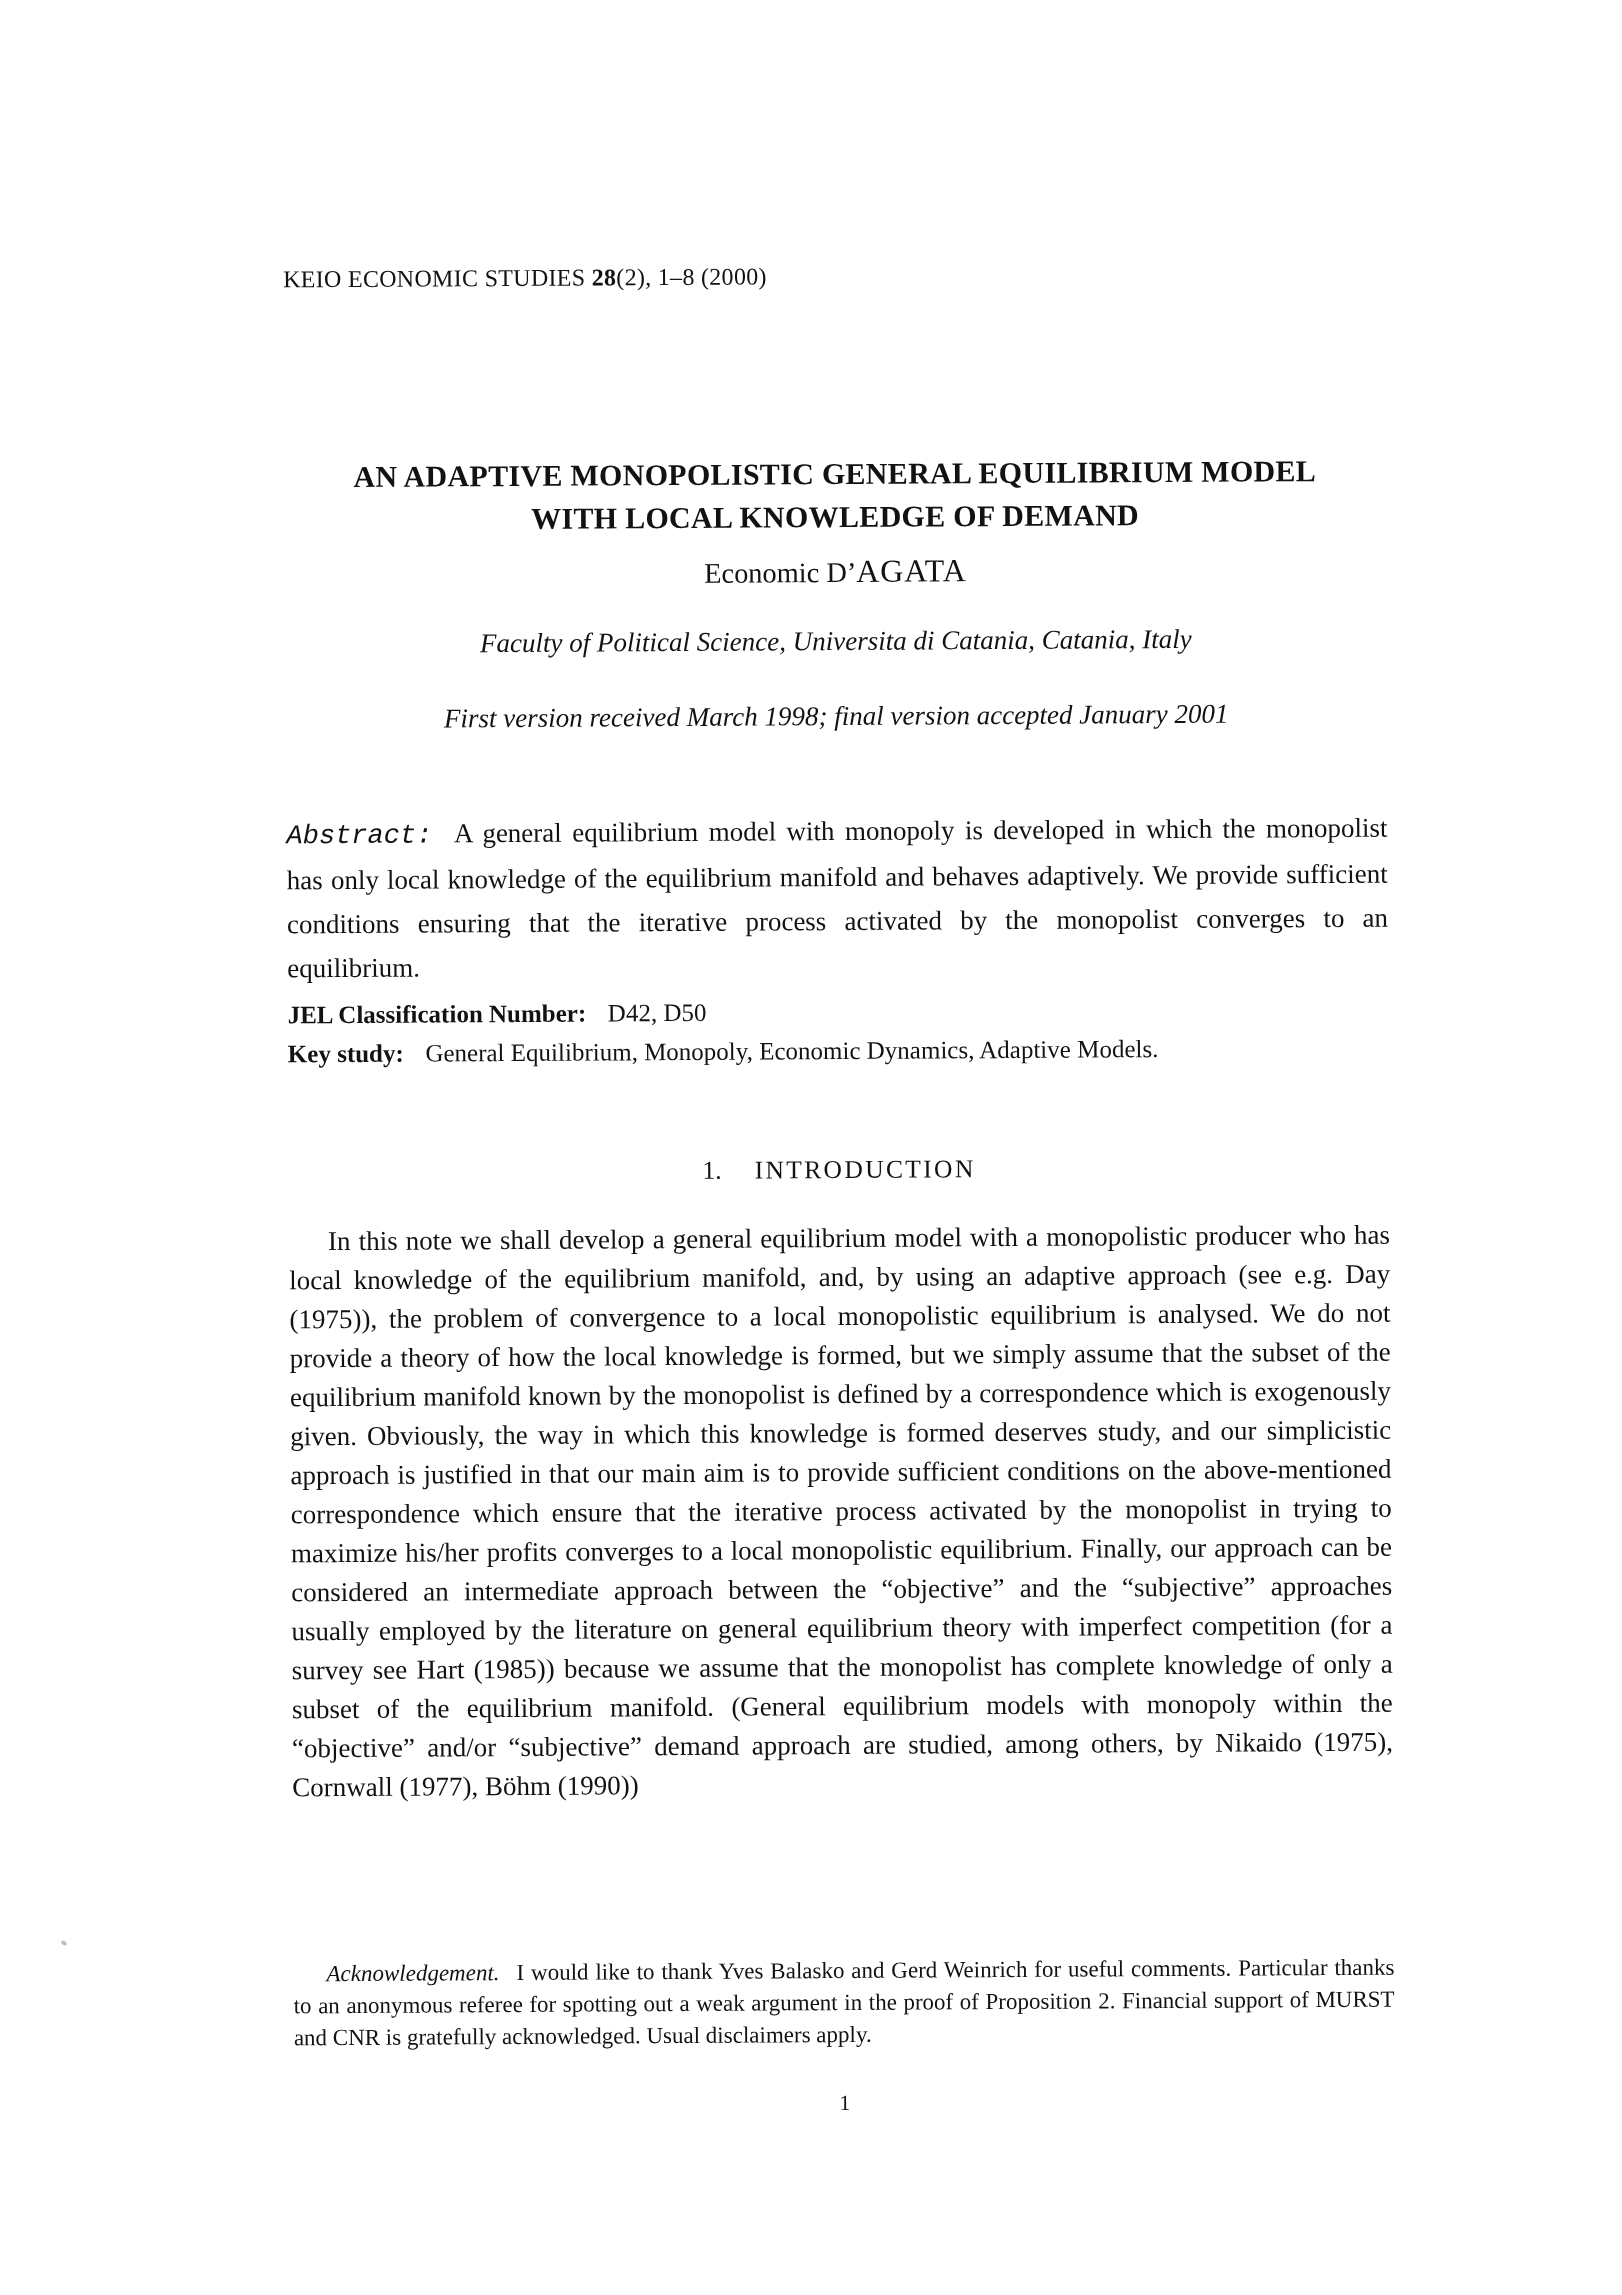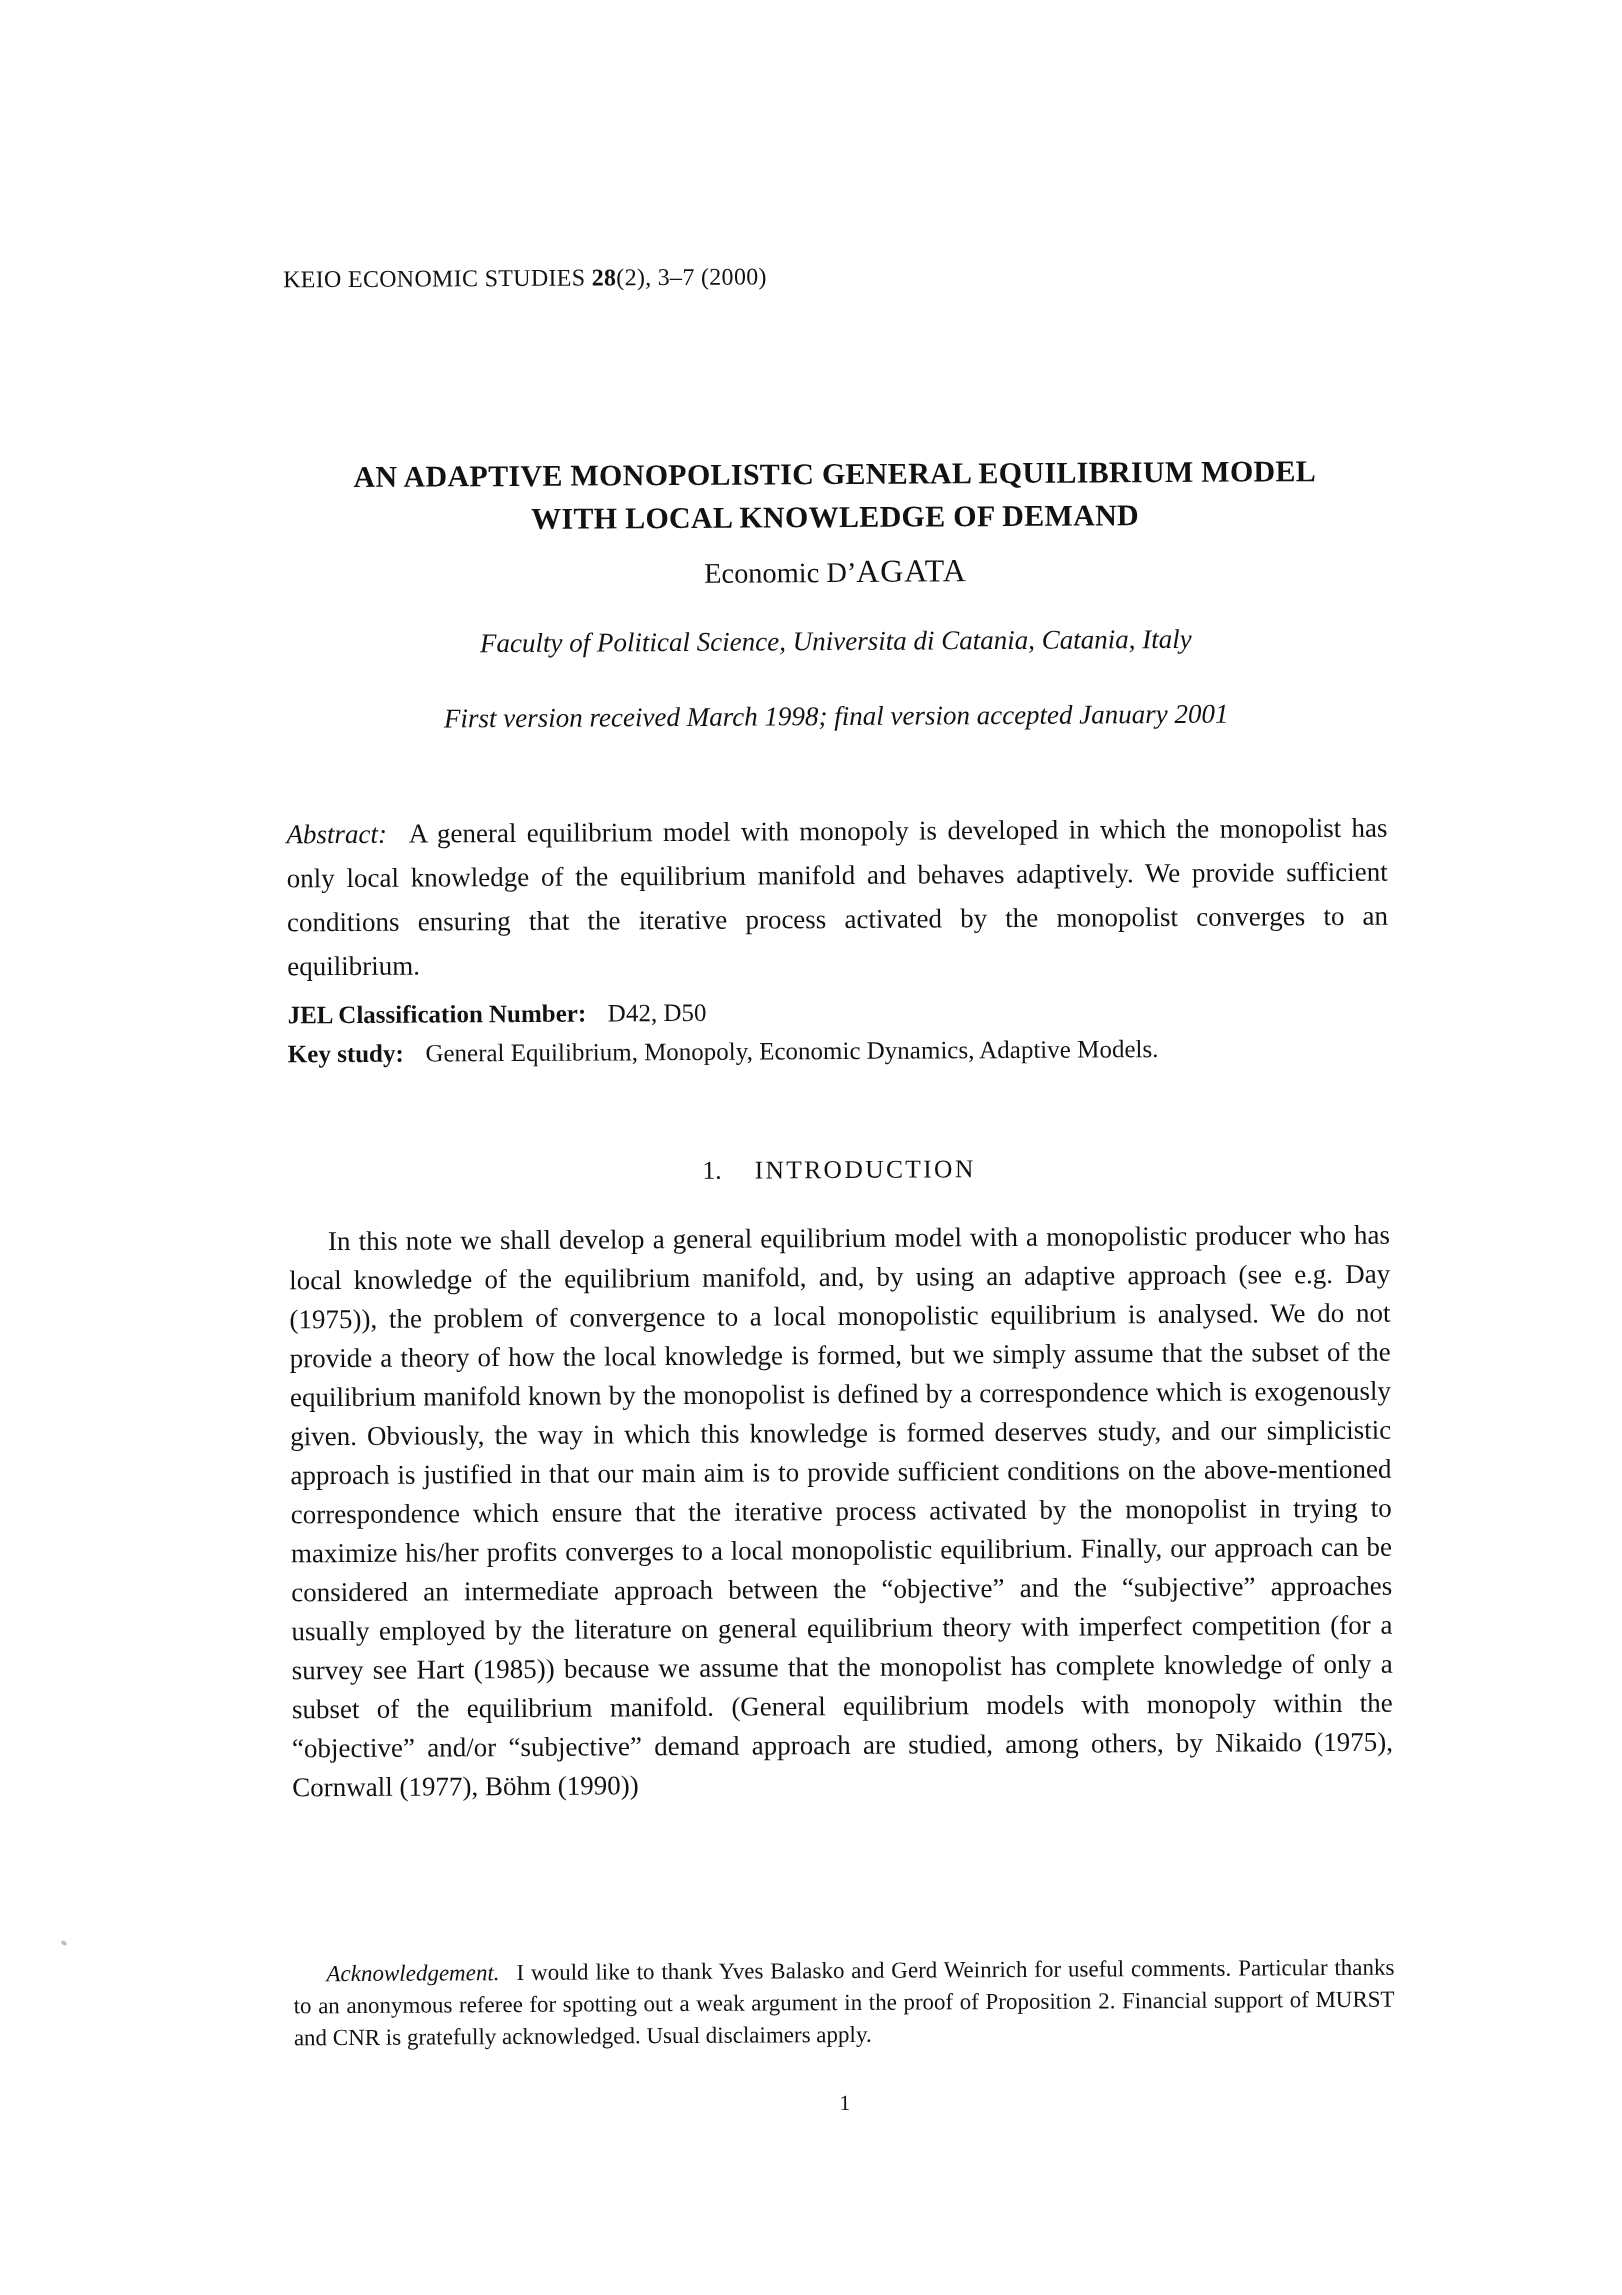--- a/index.html
+++ b/index.html
@@ -24,21 +24,21 @@
 
   .l-title { top: 452px; text-align: center; font-weight: bold; font-size: 30px; line-height: 43px; letter-spacing: 0.3px; }
 
   .l-author { top: 553px; text-align: center; font-size: 28.4px; }
   .l-author .fam { font-size: 32px; letter-spacing: 0.9px; }
 
   .l-affiliation { top: 626px; text-align: center; font-style: italic; font-size: 27px; }
   .l-received { top: 701px; text-align: center; font-style: italic; font-size: 27px; }
 
   .l-abstract { top: 809px; font-size: 27px; line-height: 44px; text-align: justify; }
-  .l-abstract .lab { font-style: italic; margin-right: 21.6px; }
+  .l-abstract .lab { font-style: italic; margin-right: 21.6px; font-family: Liberation Mono, monospace; }
 
   .l-jel { top: 998px; font-size: 25px; }
   .l-keywords { top: 1037px; font-size: 25px; }
   .lab-b { font-weight: bold; margin-right: 21.6px; }
 
   .l-section { top: 1155px; text-align: center; font-size: 25.6px; }
   .l-section .num { margin-right: 33px; }
   .l-section .sec { letter-spacing: 2.3px; }
 
   .l-body { top: 1219px; font-size: 27px; line-height: 39px; text-align: justify; text-indent: 39px; }
@@ -54,21 +54,21 @@
     border-radius: 50%; transform: rotate(35deg); opacity: .65;
   }
 </style>
 </head>
 <body>
 
 <div class="speck"></div>
 
 <div class="paper-content">
 
-  <div class="block l-header"><span>KEIO ECONOMIC STUDIES </span><span class="vol">28</span><span>(2), 3–7 (2000)</span></div>
+  <div class="block l-header"><span>KEIO ECONOMIC STUDIES </span><span class="vol">28</span><span>(2), 1–8 (2000)</span></div>
 
   <div class="block l-title">
     <div>AN ADAPTIVE MONOPOLISTIC GENERAL EQUILIBRIUM MODEL</div>
     <div>WITH LOCAL KNOWLEDGE OF DEMAND</div>
   </div>
 
   <div class="block l-author"><span>Economic D’</span><span class="fam">AGATA</span></div>
 
   <div class="block l-affiliation">Faculty of Political Science, Universita di Catania, Catania, Italy</div>
 

